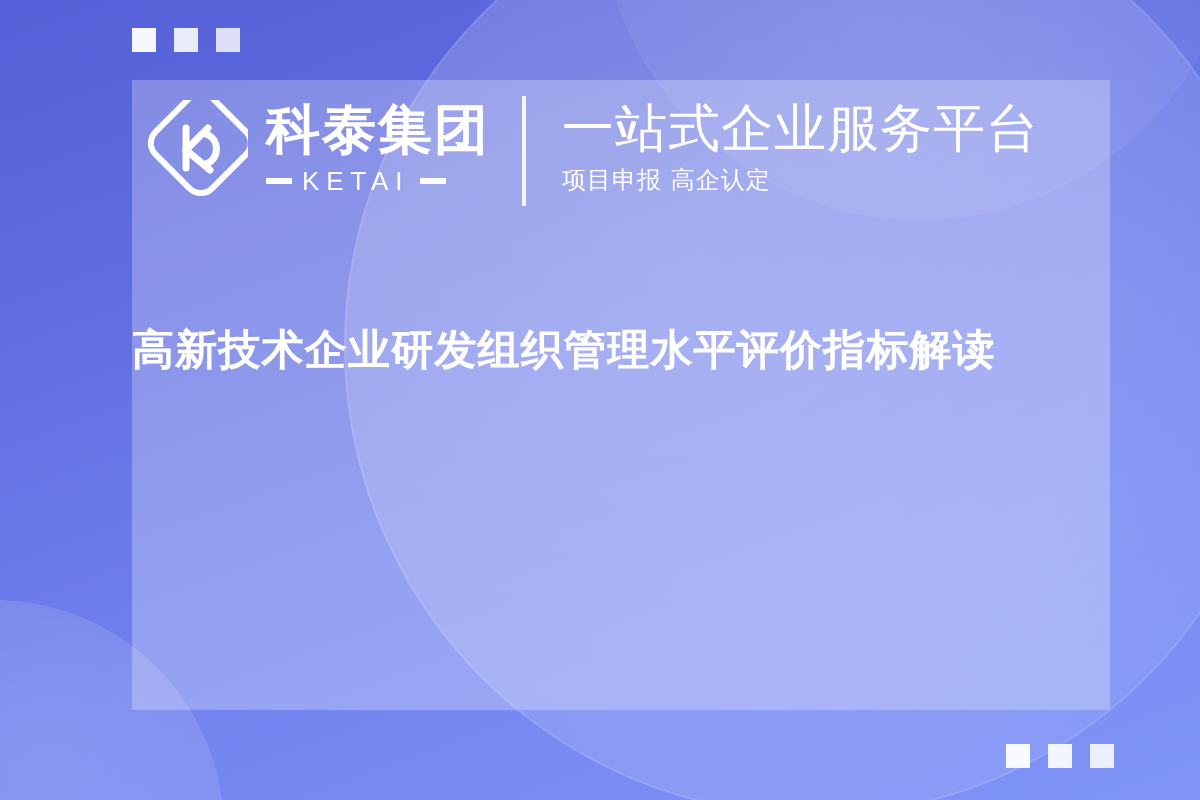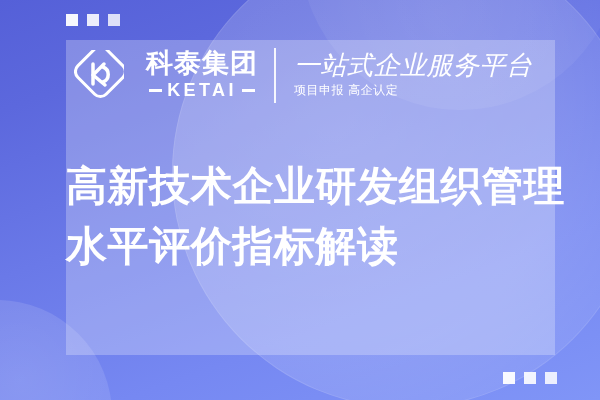--- a/index.html
+++ b/index.html
@@ -75,79 +75,77 @@
   #brand-row{
     position:absolute;
     left:66px; top:44px;
     height:62px;
     display:flex; align-items:center;
   }
 
   #logo-mark{ width:50px; height:50px; flex:none; margin-left:8px; }
 
   #logo-words{
-    margin-left:22px;
+    margin-left:9px;
     display:flex; flex-direction:column;
-    align-items:center;
     justify-content:center;
   }
   #logo-cn{
     font-size:27px;
     font-weight:bold;
     color:#ffffff;
     letter-spacing:1px;
     line-height:1.05;
     font-family:"DejaVu Sans","Liberation Sans",sans-serif;
   }
   #logo-en-row{
     display:flex; align-items:center; gap:5px;
     margin-top:2px;
   }
   #logo-en-row .rule{
     width:13px; height:3px; background:#ffffff;
   }
   #logo-en{
-    font-size:18px; font-weight:bold; color:#ffffff;
+    font-size:13px; font-weight:normal; color:#ffffff;
     letter-spacing:3.4px;
     font-family:"Liberation Sans",sans-serif;
   }
 
   #brand-divider{
     width:2px; height:55px;
     background:rgba(255,255,255,.9);
     margin:0 18px 0 16px;
     flex:none;
   }
 
   #slogan-block{ display:flex; flex-direction:column; justify-content:center; }
   #slogan-main{
     font-size:26px; color:#ffffff; line-height:1.12;
     letter-spacing:.5px;
     font-family:"DejaVu Sans","Liberation Sans",sans-serif;
     white-space:nowrap;
-    font-style:italic;
   }
   #slogan-sub{
     font-size:12px; color:#ffffff; line-height:1.3;
     margin-top:3px; letter-spacing:.5px;
     font-family:"DejaVu Serif","Liberation Serif",serif;
     white-space:nowrap;
   }
 
   
   #headline{
     position:absolute;
     left:66px; top:160px;
     width:500px;
-    font-size:41px;
+    font-size:21px;
     font-weight:bold;
     line-height:1.46;
     color:#ffffff;
     letter-spacing:.6px;
-    font-family:Liberation Mono, monospace;
+    font-family:Liberation Serif, serif;
   }
 </style>
 </head>
 <body>
 
 <div id="banner">
 
   <div class="arc" id="arc-top-sheen"></div>
   <div class="arc" id="arc-main"></div>
   <div class="arc" id="arc-main-edge"></div>

